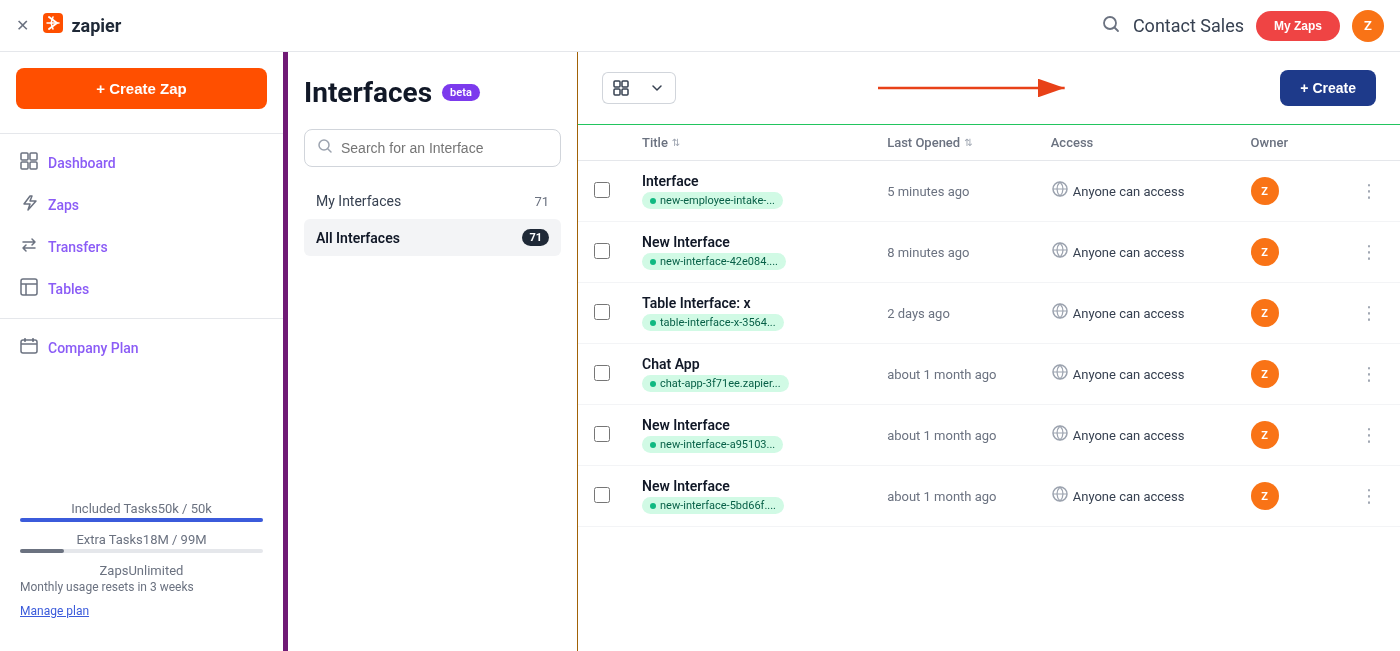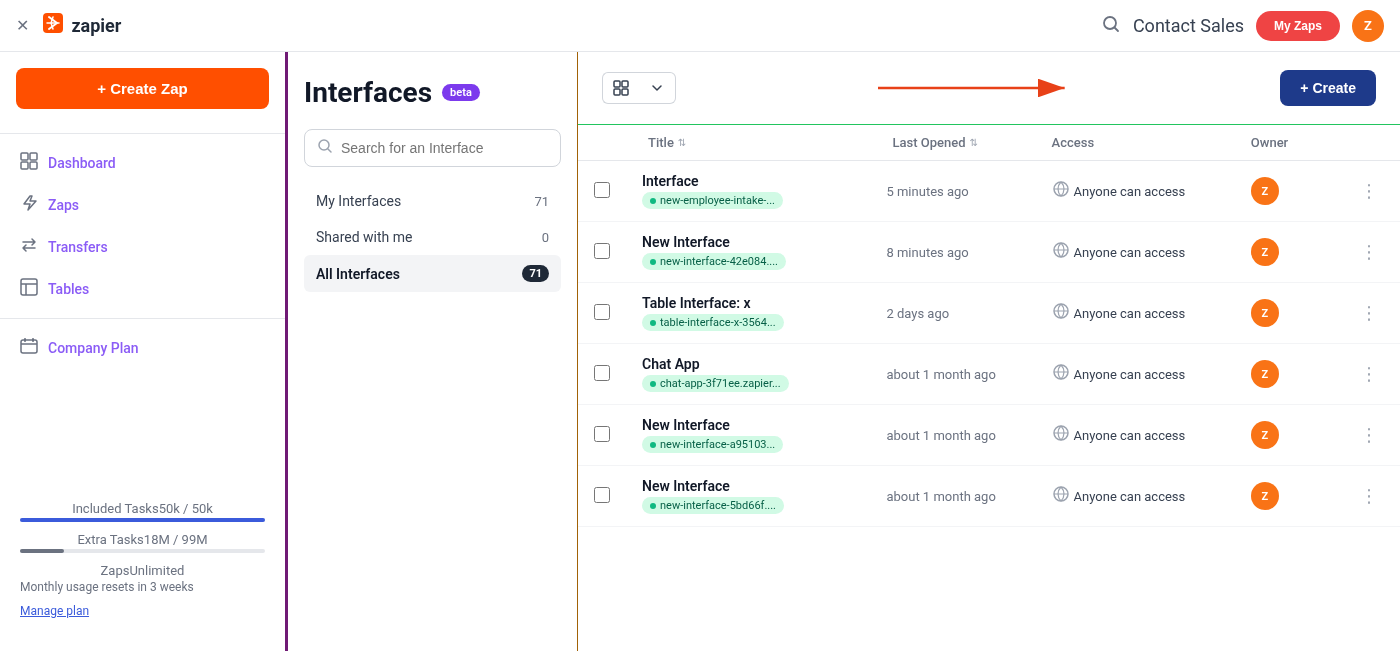--- a/index.html
+++ b/index.html
@@ -25,21 +25,21 @@
     .user-avatar {
       width: 32px; height: 32px; border-radius: 50%; background: #f97316;
       display: flex; align-items: center; justify-content: center; color: #fff; font-size: 13px; font-weight: 600; cursor: pointer;
     }
 
     
     .main-layout { display: flex; flex: 1; overflow: hidden; }
 
     
     .sidebar {
-      width: 288px; border-right: 3px solid #701a75; padding: 16px 0;
+      width: 288px; border-right: 5px solid #701a75; padding: 16px 0;
       display: flex; flex-direction: column; background: #fff; flex-shrink: 0;
     }
     .create-zap-btn {
       background: #ff4f00; color: #fff; border: none; border-radius: 8px;
       padding: 12px 24px; font-size: 15px; font-weight: 600; cursor: pointer;
       margin: 0 16px 16px; display: flex; align-items: center; gap: 6px; width: calc(100% - 32px);
       justify-content: center;
     }
     .sidebar-divider { border: none; border-top: 1px solid #e5e7eb; margin: 8px 0; }
     .sidebar-nav-item {
@@ -127,21 +127,21 @@
       display: flex; align-items: center; gap: 6px;
     }
 
     
     .interfaces-table { flex: 1; overflow-y: auto; }
     table { width: 100%; border-collapse: collapse; }
     thead th {
       padding: 10px 16px; text-align: left; font-size: 13px; color: #6b7280;
       border-bottom: 1px solid #e5e7eb; font-weight: 500; position: sticky; top: 0; background: #fff;
     }
-    .th-sort { display: flex; align-items: center; gap: 4px; margin-left: 6px; }
+    .th-sort { display: flex; align-items: center; gap: 4px; }
     .sort-icon { font-size: 10px; color: #9ca3af; }
     tbody tr { border-bottom: 1px solid #f3f4f6; }
     td { padding: 12px 16px; font-size: 14px; color: #374151; vertical-align: middle; }
 
     .row-checkbox { width: 16px; height: 16px; cursor: pointer; }
     .interface-title { font-weight: 600; color: #111827; font-size: 14px; }
     .interface-slug {
       display: inline-flex; align-items: center; gap: 4px;
       background: #d1fae5; color: #065f46; font-size: 11px; padding: 2px 8px;
       border-radius: 12px; margin-top: 3px;
@@ -288,24 +288,20 @@
               <circle cx="7" cy="7" r="5" stroke="#9ca3af" stroke-width="1.5"></circle>
               <path d="M11 11L14 14" stroke="#9ca3af" stroke-width="1.5" stroke-linecap="round"></path>
             </svg>
           </span>
           <input type="text" placeholder="Search for an Interface" style="">
         </div>
 
         <div class="filter-item">
           <span>My Interfaces</span>
           <span class="filter-count">71</span>
-        </div>
-        <div class="filter-item">
-          <span>Shared with me</span>
-          <span class="filter-count">0</span>
         </div>
         <div class="filter-item active">
           <span>All Interfaces</span>
           <span class="filter-badge">71</span>
         </div>
       </div>
 
       <div class="table-area">
         <div class="table-toolbar">
           <div class="toolbar-left">

